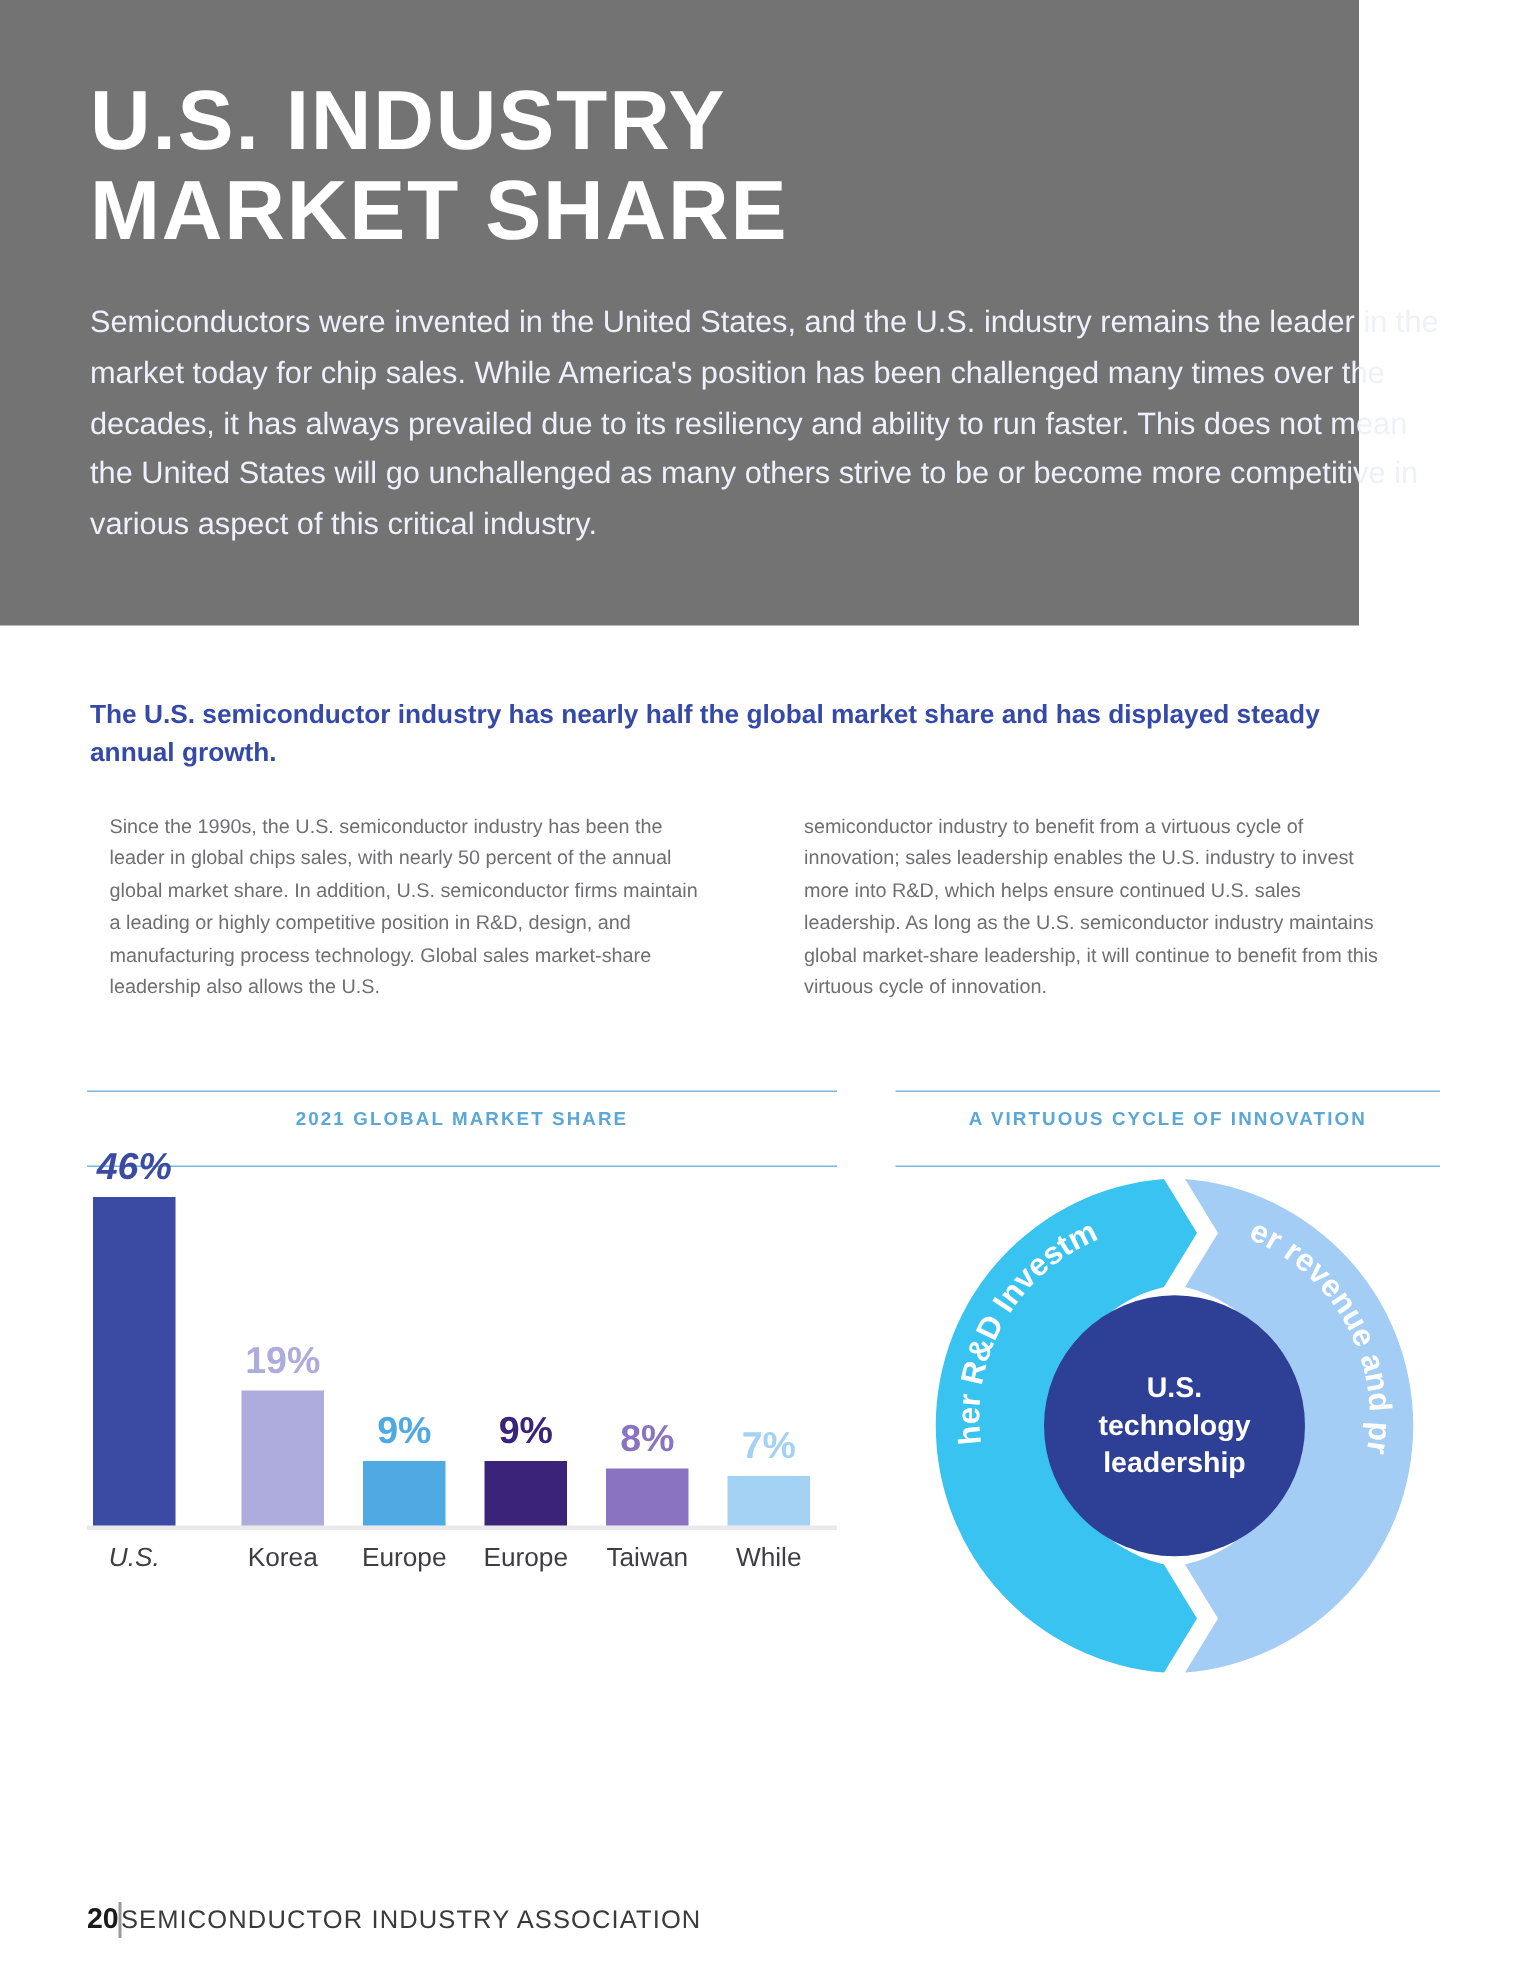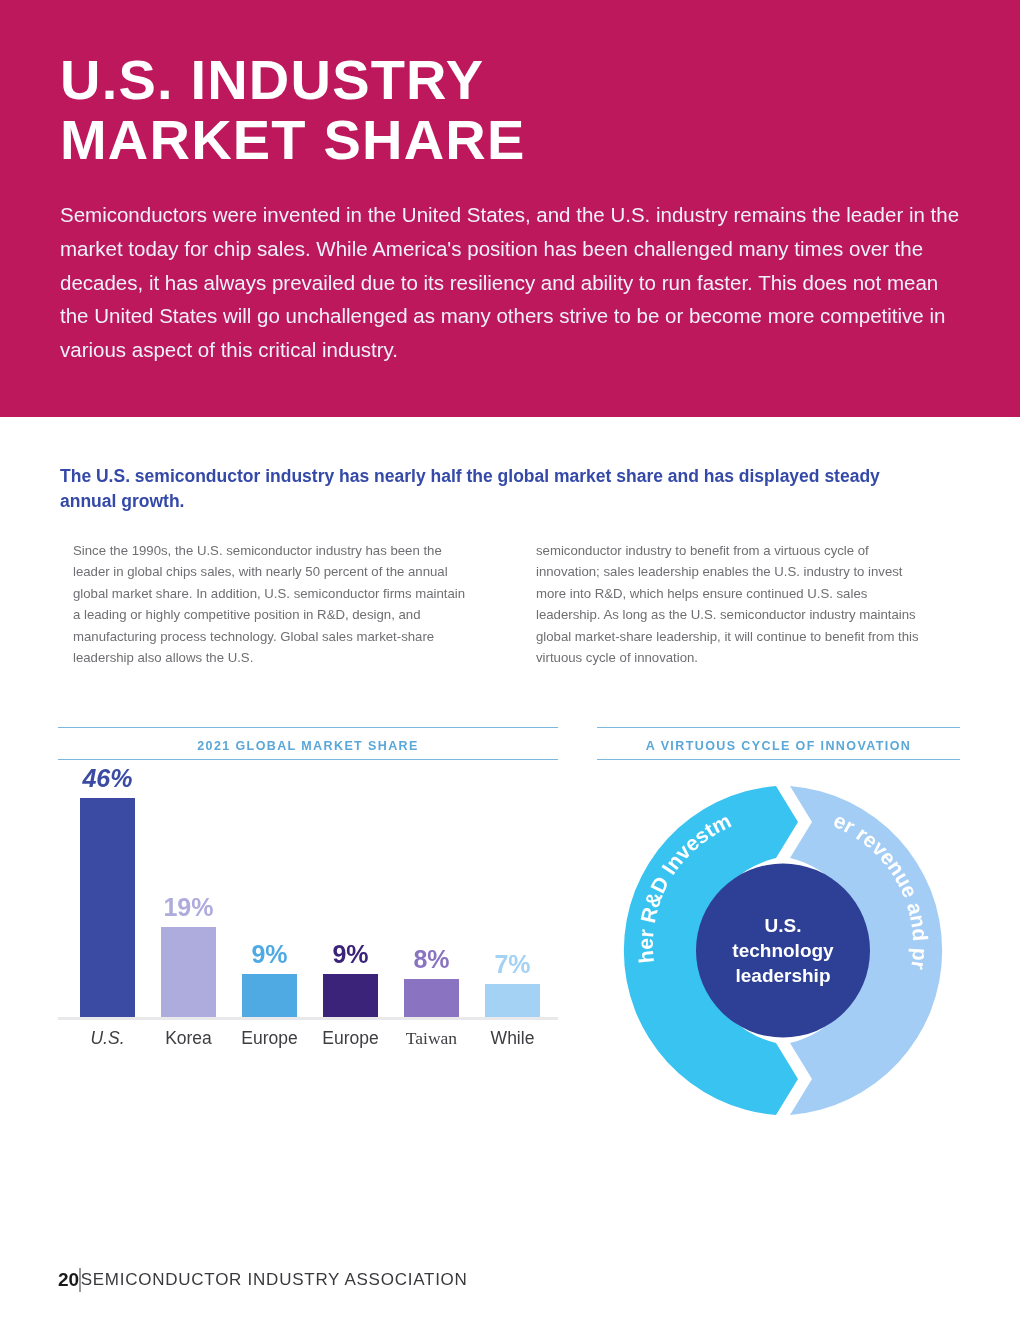--- a/index.html
+++ b/index.html
@@ -9,22 +9,22 @@
     background: #ffffff;
     font-family: "Liberation Sans", sans-serif;
     overflow: hidden;
   }
   .page { position: relative; width: 1020px; height: 1320px; background: #fff; }
 
   
   .header-band {
     position: absolute;
     left: 0; top: 0;
-    width: 1020px; height: 417px;
-    background: #be185d;
+    width: 906px; height: 417px;
+    background: #737373;
   }
   .page-title {
     position: absolute;
     left: 60px; top: 50px;
     width: 760px;
     color: #ffffff;
     font-size: 56px;
     font-weight: 700;
     line-height: 1.07;
     letter-spacing: 1.2px;
@@ -69,21 +69,21 @@
   
   .sec-head {
     position: absolute;
     border-top: 1.5px solid #7ab6dd;
     border-bottom: 1.5px solid #7ab6dd;
     text-align: center;
     color: #5aa7d8;
     font-size: 12.5px;
     font-weight: 700;
     letter-spacing: 1.4px;
-    padding: 11px 0 6px;
+    padding: 11px 0 24px;
   }
   #sec-head-chart { left: 58px; top: 727px; width: 500px; }
   #sec-head-cycle { left: 597px; top: 727px; width: 363px; }
 
   
   .chart {
     position: absolute;
     left: 58px; top: 782px;
     width: 500px; height: 320px;
   }
@@ -194,21 +194,21 @@
     <div class="body-col">Since the 1990s, the U.S. semiconductor industry has been the leader in global chips sales, with nearly 50 percent of the annual global market share. In addition, U.S. semiconductor firms maintain a leading or highly competitive position in R&amp;D, design, and manufacturing process technology. Global sales market-share leadership also allows the U.S.</div>
     <div class="body-col">semiconductor industry to benefit from a virtuous cycle of innovation; sales leadership enables the U.S. industry to invest more into R&amp;D, which helps ensure continued U.S. sales leadership. As long as the U.S. semiconductor industry maintains global market-share leadership, it will continue to benefit from this virtuous cycle of innovation.</div>
   </div>
 
   <div class="sec-head" id="sec-head-chart" style="border-top-color: rgb(122, 182, 221); border-bottom-color: rgb(122, 182, 221); color: rgb(90, 167, 216);">2021 GLOBAL MARKET SHARE</div>
   <div class="sec-head" id="sec-head-cycle" style="border-top-color: rgb(122, 182, 221); border-bottom-color: rgb(122, 182, 221); color: rgb(90, 167, 216);">A VIRTUOUS CYCLE OF INNOVATION</div>
 
   <div class="chart">
     <div class="chart-plot" id="chart-plot">
       <div class="baseline" style="background: rgb(233, 233, 236);"></div>
-    <div class="bar-group" style="left: 22px; font-style: italic;">
+    <div class="bar-group" style="left: 4px; font-style: italic;">
           <div class="bar" style="height: 219px; background: rgb(59, 75, 164);"></div>
           <div class="bar-value" style="color: rgb(59, 75, 164);">46%</div>
           <div class="bar-label" style="color: rgb(61, 61, 66);">U.S.</div>
         </div>
         <div class="bar-group" style="left: 103px;">
           <div class="bar" style="height: 90px; background: rgb(174, 171, 221);"></div>
           <div class="bar-value" style="color: rgb(174, 171, 221);">19%</div>
           <div class="bar-label" style="color: rgb(61, 61, 66);">Korea</div>
         </div>
         <div class="bar-group" style="left: 184px;">
@@ -217,21 +217,21 @@
           <div class="bar-label" style="color: rgb(61, 61, 66);">Europe</div>
         </div>
         <div class="bar-group" style="left: 265px;">
           <div class="bar" style="height: 43px; background: rgb(58, 35, 120);"></div>
           <div class="bar-value" style="color: rgb(58, 35, 120);">9%</div>
           <div class="bar-label" style="color: rgb(61, 61, 66);">Europe</div>
         </div>
         <div class="bar-group" style="left: 346px;">
           <div class="bar" style="height: 38px; background: rgb(138, 116, 194);"></div>
           <div class="bar-value" style="color: rgb(138, 116, 194);">8%</div>
-          <div class="bar-label" style="color: rgb(61, 61, 66); font-family: Liberation Serif, serif;">Taiwan</div>
+          <div class="bar-label" style="color: rgb(61, 61, 66);">Taiwan</div>
         </div>
         <div class="bar-group" style="left: 427px;">
           <div class="bar" style="height: 33px; background: rgb(163, 210, 244);"></div>
           <div class="bar-value" style="color: rgb(163, 210, 244);">7%</div>
           <div class="bar-label" style="color: rgb(61, 61, 66);">While</div>
         </div>
       </div>
   </div>
 
   <div class="cycle">

